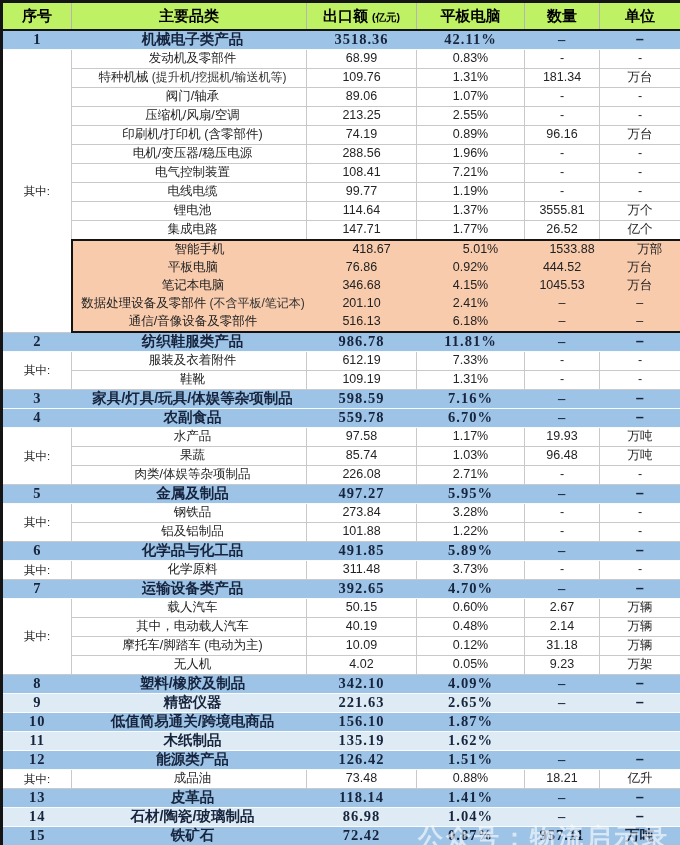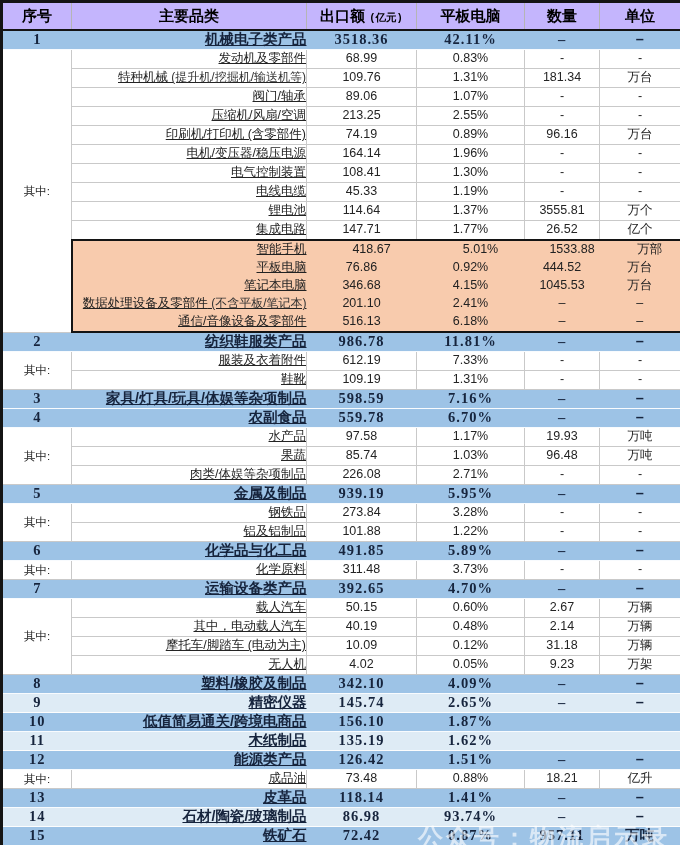--- a/index.html
+++ b/index.html
@@ -1,26 +1,26 @@
 <!DOCTYPE html>
 <html><head>
 <meta charset="utf-8">
 <style>
   html,body{margin:0;padding:0;width:680px;height:845px;background:#e9e9e9;overflow:hidden;
     font-family:"Liberation Sans","DejaVu Sans",sans-serif;position:relative;}
   table{width:680px;height:845px;border-collapse:collapse;table-layout:fixed;background:#fff;
     border:3px solid #141414;}
   col.c1{width:70px}col.c2{width:235px}col.c3{width:110px}col.c4{width:108px}col.c5{width:75px}col.c6{width:82px}
   th,td{padding:0;margin:0;white-space:nowrap;overflow:hidden;line-height:1.05;vertical-align:middle;}
-  thead th{height:26px;background:#c4b5fd;color:#000;font-weight:bold;font-size:15px;text-align:center;
+  thead th{height:26px;background:#bef264;color:#000;font-weight:bold;font-size:15px;text-align:center;
     border-bottom:2.5px solid #141414;border-left:1px solid #b5b5b5;}
   thead th:first-child{border-left:none;}
-  .hdr-unit{font-size:10.5px;font-weight:bold;font-family:Liberation Mono, monospace;}
+  .hdr-unit{font-size:10.5px;font-weight:bold;}
   tbody td{height:18px;font-size:12.5px;text-align:center;}
-  .cat-cell{text-align:right;padding-left:7px;text-decoration:underline;}
+  .cat-cell{text-align:center;padding-left:7px;}
   
   .r-blue td{background:#9DC3E6;color:#16243D;font-weight:bold;font-size:14.5px;border-bottom:1px solid #f8fbfe;}
   .r-pale td{background:#DEEBF5;color:#16243D;font-weight:bold;font-size:14.5px;border-bottom:1px solid #fdfdfd;}
   .r-sub td{background:#ffffff;color:#242424;font-weight:normal;border:1px solid #c9c9c9;}
   .r-orange td{background:#F8CBAD;color:#222;font-weight:normal;border:0 solid #F8CBAD;}
   .side-cell{background:#ffffff;color:#333;font-weight:normal;font-size:11.5px;border:1px solid #c9c9c9;text-align:center;margin-top:48px;}
   .note{font-size:12px;color:#333;font-weight:normal;}
   .r-orange .note{color:#333;}
   
   .r-blue .num,.r-pale .num,.r-other .num,.r-total .num,.no-cell{font-family:"Liberation Serif","DejaVu Serif",serif;letter-spacing:1px;}
@@ -96,35 +96,35 @@
       </tr>
       <tr class="r-sub">
         <td class="cat-cell"><span>印刷机/打印机 (含零部件)</span></td>
         <td class="num">74.19</td>
         <td class="num">0.89%</td>
         <td class="num">96.16</td>
         <td class="unit-cell">万台</td>
       </tr>
       <tr class="r-sub">
         <td class="cat-cell"><span>电机/变压器/稳压电源</span></td>
-        <td class="num">164.14</td>
+        <td class="num">288.56</td>
         <td class="num">1.96%</td>
         <td class="num">-</td>
         <td class="unit-cell">-</td>
       </tr>
       <tr class="r-sub">
         <td class="cat-cell"><span>电气控制装置</span></td>
         <td class="num">108.41</td>
-        <td class="num">1.30%</td>
+        <td class="num">7.21%</td>
         <td class="num">-</td>
         <td class="unit-cell">-</td>
       </tr>
       <tr class="r-sub">
         <td class="cat-cell"><span>电线电缆</span></td>
-        <td class="num">45.33</td>
+        <td class="num">99.77</td>
         <td class="num">1.19%</td>
         <td class="num">-</td>
         <td class="unit-cell">-</td>
       </tr>
       <tr class="r-sub">
         <td class="cat-cell"><span>锂电池</span></td>
         <td class="num">114.64</td>
         <td class="num">1.37%</td>
         <td class="num">3555.81</td>
         <td class="unit-cell">万个</td>
@@ -228,21 +228,21 @@
       <tr class="r-sub">
         <td class="cat-cell"><span>肉类/体娱等杂项制品</span></td>
         <td class="num">226.08</td>
         <td class="num">2.71%</td>
         <td class="num">-</td>
         <td class="unit-cell">-</td>
       </tr>
       <tr class="r-blue">
         <td class="no-cell">5</td>
         <td class="cat-cell"><span>金属及制品</span></td>
-        <td class="num">939.19</td>
+        <td class="num">497.27</td>
         <td class="num">5.95%</td>
         <td class="num">–</td>
         <td class="unit-cell">–</td>
       </tr>
       <tr class="r-sub">
         <td class="side-cell" rowspan="2">其中:</td>
         <td class="cat-cell"><span>钢铁品</span></td>
         <td class="num">273.84</td>
         <td class="num">3.28%</td>
         <td class="num">-</td>
@@ -312,21 +312,21 @@
         <td class="no-cell">8</td>
         <td class="cat-cell"><span>塑料/橡胶及制品</span></td>
         <td class="num">342.10</td>
         <td class="num">4.09%</td>
         <td class="num">–</td>
         <td class="unit-cell">–</td>
       </tr>
       <tr class="r-pale">
         <td class="no-cell">9</td>
         <td class="cat-cell"><span>精密仪器</span></td>
-        <td class="num">145.74</td>
+        <td class="num">221.63</td>
         <td class="num">2.65%</td>
         <td class="num">–</td>
         <td class="unit-cell">–</td>
       </tr>
       <tr class="r-blue">
         <td class="no-cell">10</td>
         <td class="cat-cell"><span>低值简易通关/跨境电商品</span></td>
         <td class="num">156.10</td>
         <td class="num">1.87%</td>
         <td class="num"></td>
@@ -361,21 +361,21 @@
         <td class="cat-cell"><span>皮革品</span></td>
         <td class="num">118.14</td>
         <td class="num">1.41%</td>
         <td class="num">–</td>
         <td class="unit-cell">–</td>
       </tr>
       <tr class="r-pale">
         <td class="no-cell">14</td>
         <td class="cat-cell"><span>石材/陶瓷/玻璃制品</span></td>
         <td class="num">86.98</td>
-        <td class="num">93.74%</td>
+        <td class="num">1.04%</td>
         <td class="num">–</td>
         <td class="unit-cell">–</td>
       </tr>
       <tr class="r-blue">
         <td class="no-cell">15</td>
         <td class="cat-cell"><span>铁矿石</span></td>
         <td class="num">72.42</td>
         <td class="num">0.87%</td>
         <td class="num">957.11</td>
         <td class="unit-cell">万吨</td>

